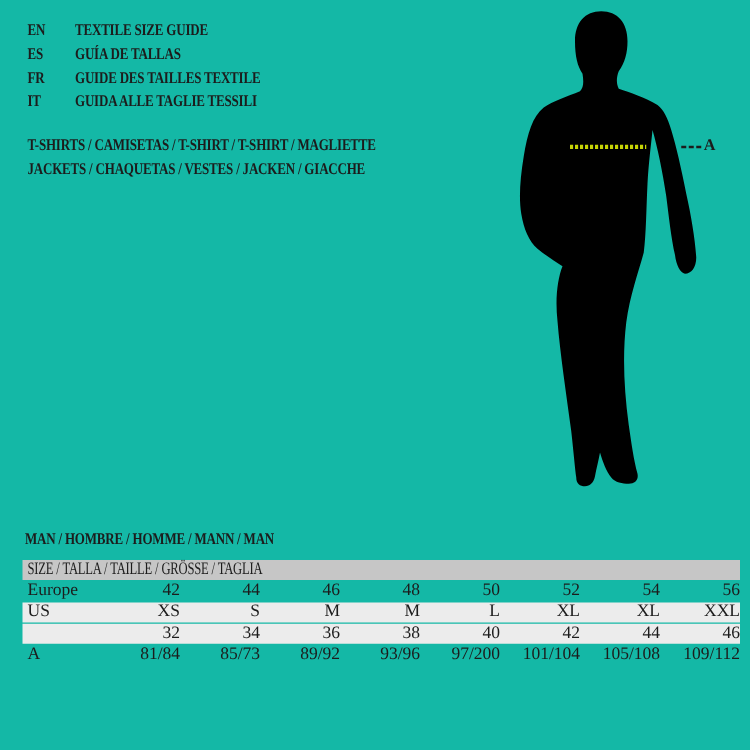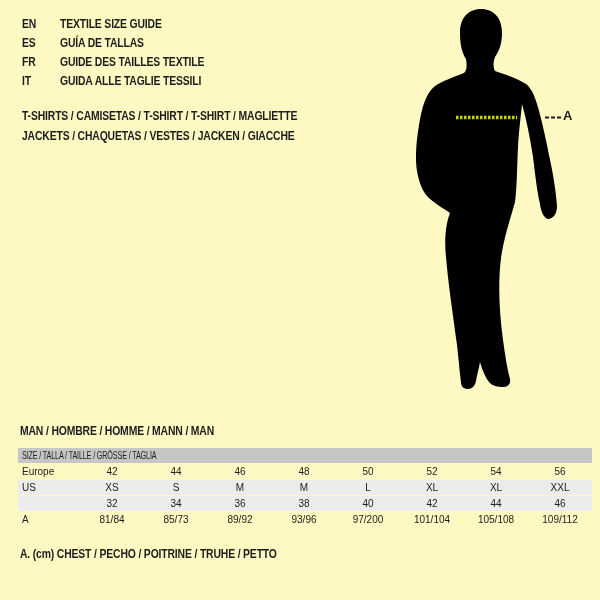--- a/index.html
+++ b/index.html
@@ -1,18 +1,18 @@
 <!DOCTYPE html>
 <html><head>
 <meta charset="utf-8">
 <style>
   html,body { margin:0; padding:0; background:#ffffff; }
   .canvas {
-    position:relative; width:600px; height:600px; background:#fef9c3;
-    overflow:hidden; font-family:Liberation Sans, sans-serif; color:#1c1c1c;
+    position:relative; width:600px; height:600px; background:#14b8a6;
+    overflow:hidden; font-family:Liberation Serif, serif; color:#1c1c1c;
   }
   .cond { display:inline-block; transform:scaleX(0.80); transform-origin:0 50%;
           white-space:nowrap; letter-spacing:-0.2px; }
   .cond-tight { transform:scaleX(0.72); }
 
   
   .lang-list { position:absolute; left:22px; top:14px; }
   .lang-row { display:flex; height:19px; align-items:center;
               font-weight:bold; font-size:13px; }
   .lang-code { width:38px; }
@@ -27,26 +27,26 @@
   .measure-label { position:absolute; left:563px; top:108px;
                    font-weight:bold; font-size:13px; }
 
   
   .section-title { position:absolute; left:20px; top:421px; height:19px;
                    display:flex; align-items:center; font-weight:bold; font-size:13px;text-align:center; }
 
   
   .size-table { position:absolute; left:18px; top:447px; width:574px;
                 border-collapse:separate; border-spacing:0 1px;
-                font-size:10px; table-layout:fixed; }
+                font-size:14px; table-layout:fixed; }
   .size-table th, .size-table td { height:15px; padding:0; font-weight:normal;
                                    vertical-align:middle; }
   .size-table th.header-cell { background:#c6c6c6; text-align:left; padding-left:4px; }
   .size-table td.label-cell { text-align:left; padding-left:4px; }
-  .size-table td.val-cell { text-align:center; }
+  .size-table td.val-cell { text-align:right; }
   .size-table tr.shaded td { background:#ececec; }
   .size-table col.c-label { width:62px; }
 
   
   .footnote { position:absolute; left:20px; top:544px; height:19px;
               display:flex; align-items:center; font-weight:bold; font-size:13px; }
 </style>
 </head>
 <body>
 
@@ -161,17 +161,14 @@
         <td class="val-cell">89/92</td>
         <td class="val-cell">93/96</td>
         <td class="val-cell">97/200</td>
         <td class="val-cell">101/104</td>
         <td class="val-cell">105/108</td>
         <td class="val-cell">109/112</td>
       </tr>
     </tbody>
   </table>
 
-  <div class="footnote">
-    <span class="cond">A. (cm) CHEST / PECHO / POITRINE / TRUHE / PETTO</span>
-  </div>
 
 </div>
 
 </body></html>

